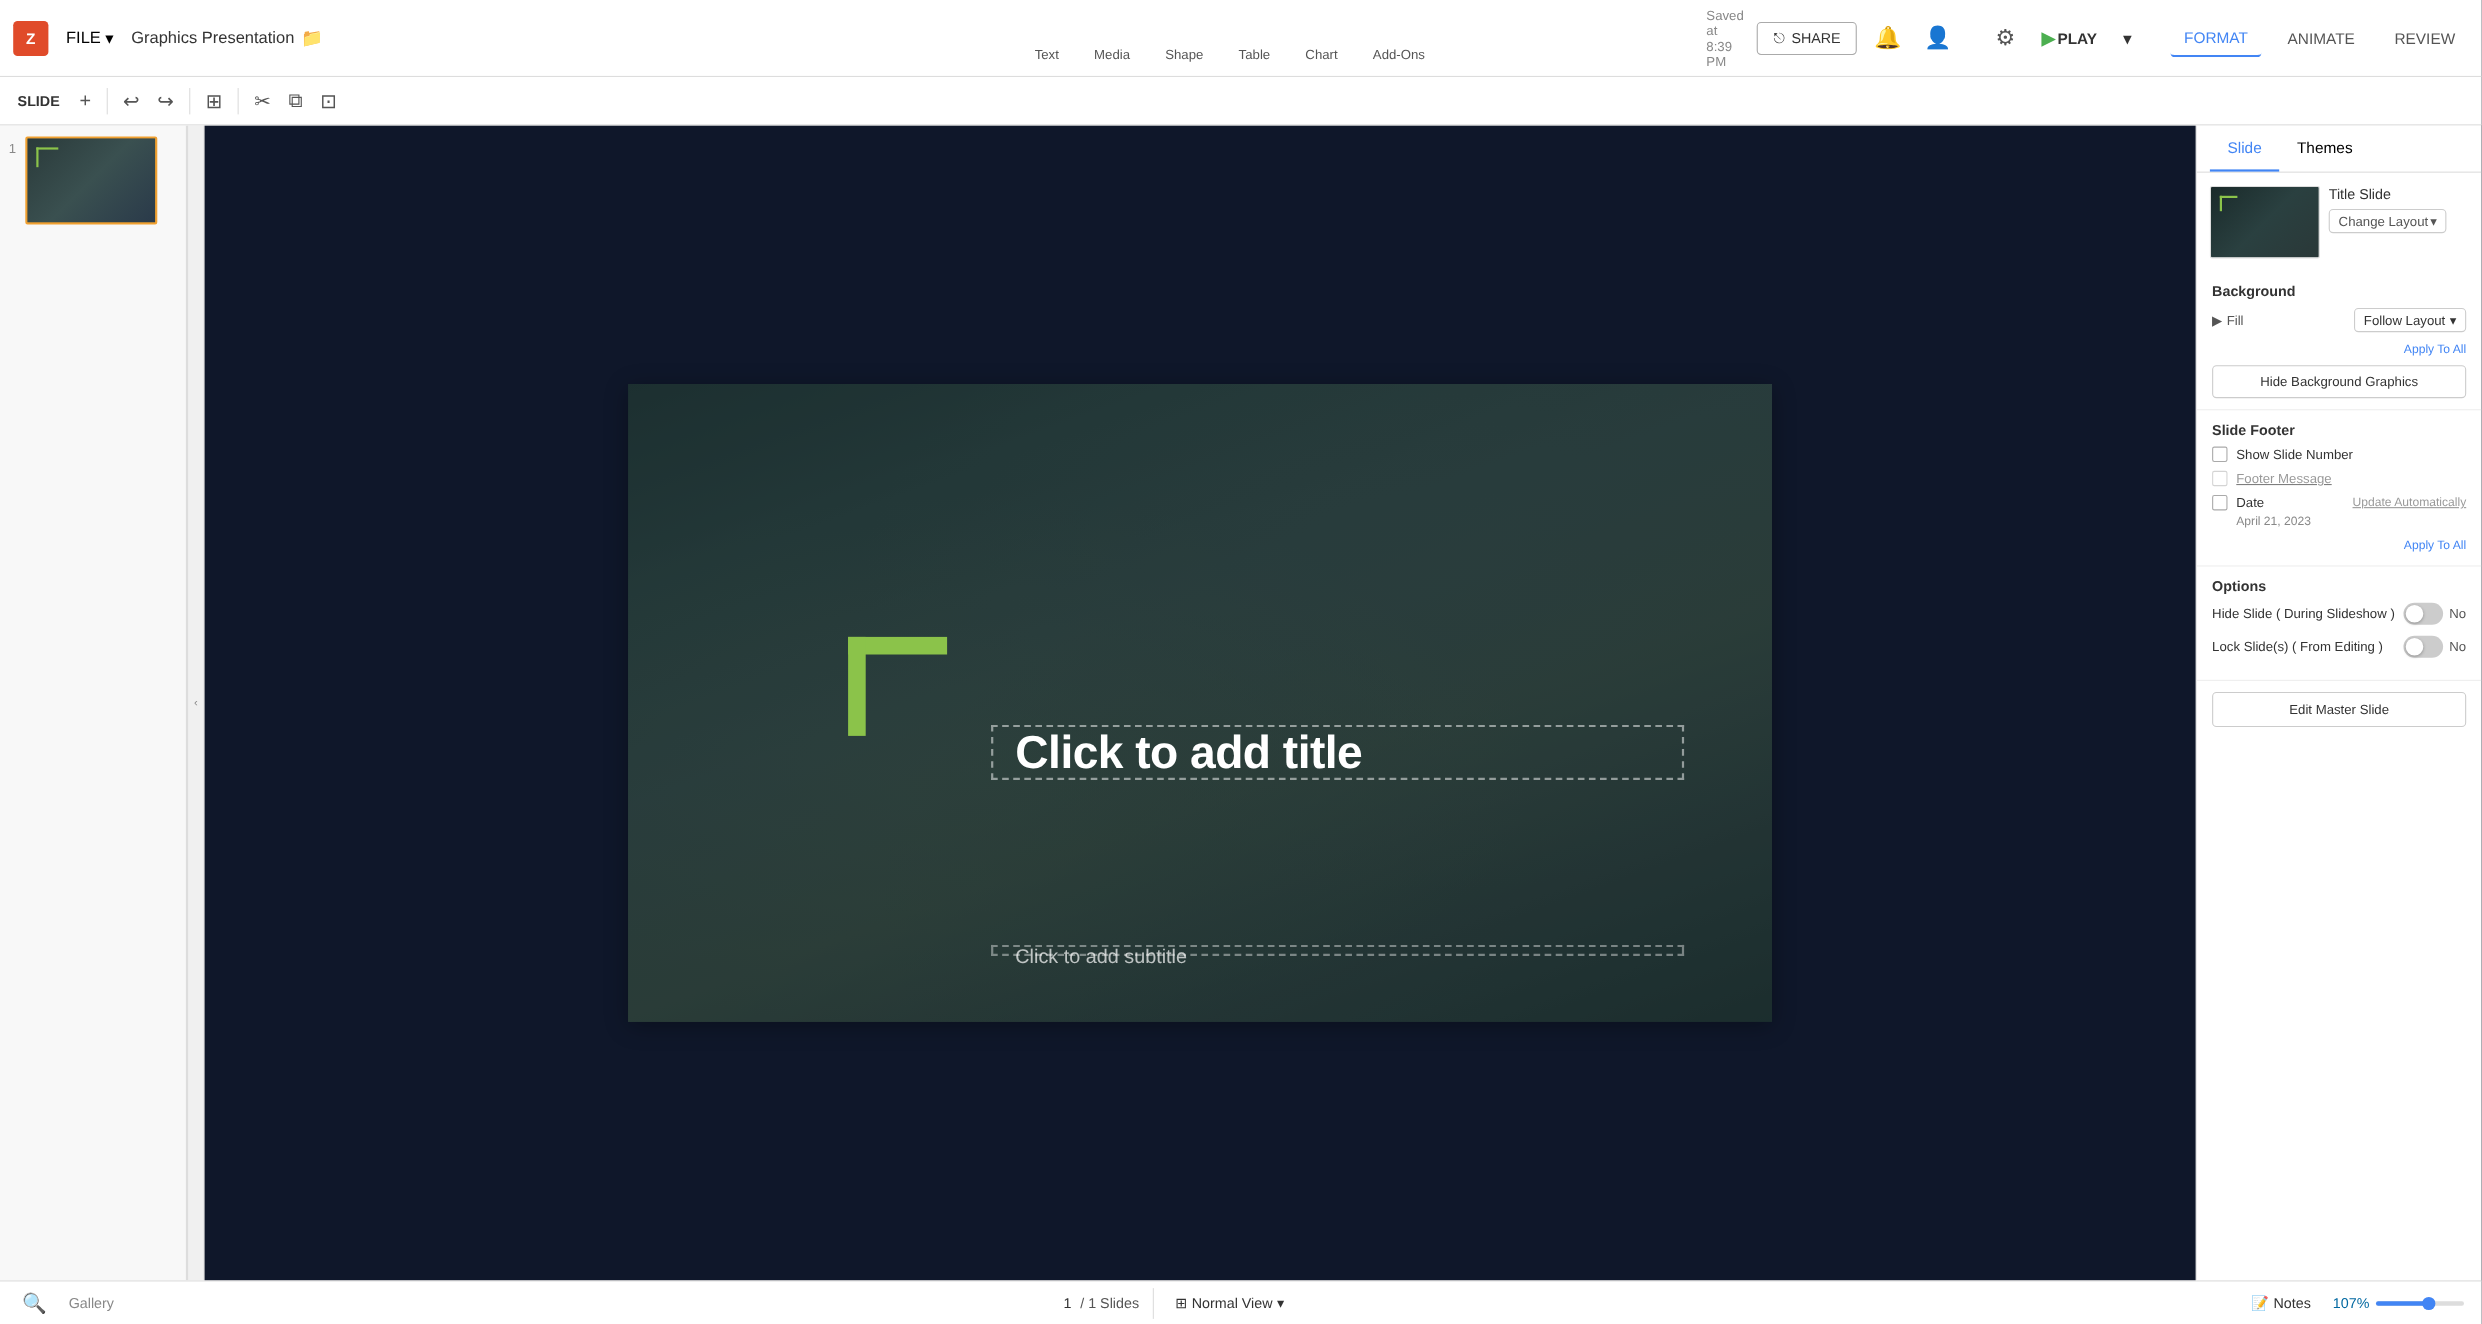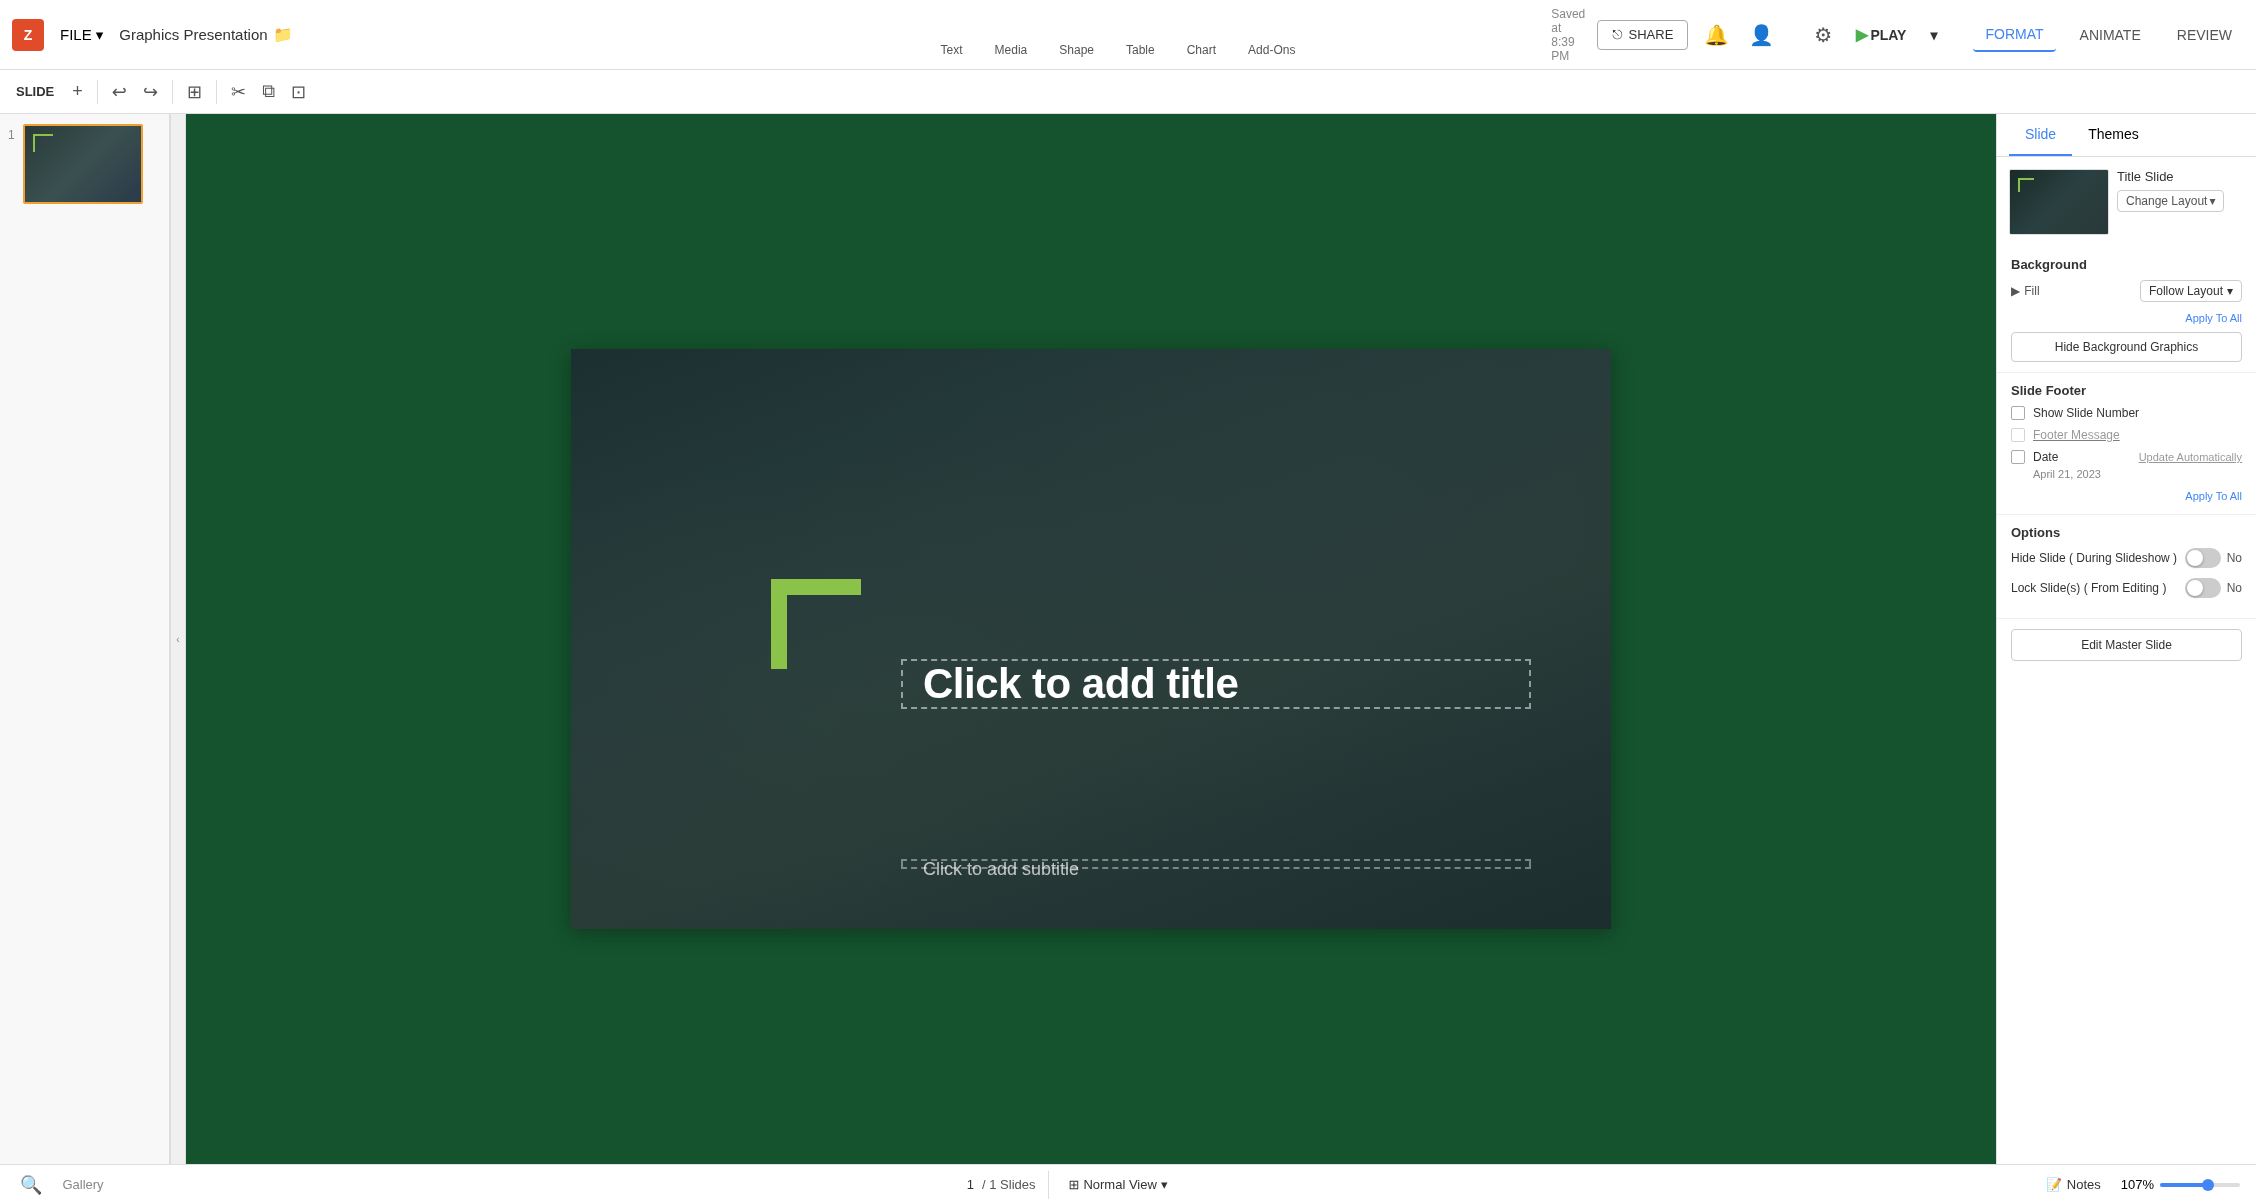--- a/index.html
+++ b/index.html
@@ -154,21 +154,21 @@
     
     .collapse-handle {
       width: 16px; background: #f0f0f0; border-left: 1px solid #ddd; border-right: 1px solid #ddd;
       display: flex; align-items: center; justify-content: center; cursor: pointer;
       font-size: 10px; color: #888; flex-shrink: 0;
     }
 
     
     .canvas-area {
       flex: 1;
-      background: #14532d;
+      background: #0f172a;
       display: flex;
       align-items: center;
       justify-content: center;
       position: relative;
       overflow: hidden;
     }
 
     
     .slide-container {
       width: 1040px;
@@ -358,21 +358,21 @@
     .bb-view-btn {
       display: flex; align-items: center; gap: 4px; background: none; border: none;
       cursor: pointer; font-size: 13px; color: #333; padding: 4px 8px; border-radius: 4px;
     }
 
     .bb-right { display: flex; align-items: center; gap: 12px; }
     .bb-notes-btn {
       display: flex; align-items: center; gap: 4px; background: none; border: none;
       cursor: pointer; font-size: 13px; color: #333; padding: 4px 8px; border-radius: 4px;
     }
-    .bb-zoom { display: flex; align-items: center; gap: 6px; font-size: 13px; color: #000000; }
+    .bb-zoom { display: flex; align-items: center; gap: 6px; font-size: 13px; color: #0369a1; }
     .zoom-bar {
       width: 80px; height: 4px; background: #ddd; border-radius: 2px; position: relative; cursor: pointer;
     }
     .zoom-fill { width: 60%; height: 100%; background: #4285f4; border-radius: 2px; }
     .zoom-handle {
       width: 12px; height: 12px; border-radius: 6px; background: #4285f4;
       position: absolute; top: -4px; left: 60%; transform: translateX(-50%);
     }
   </style>
 </head>

